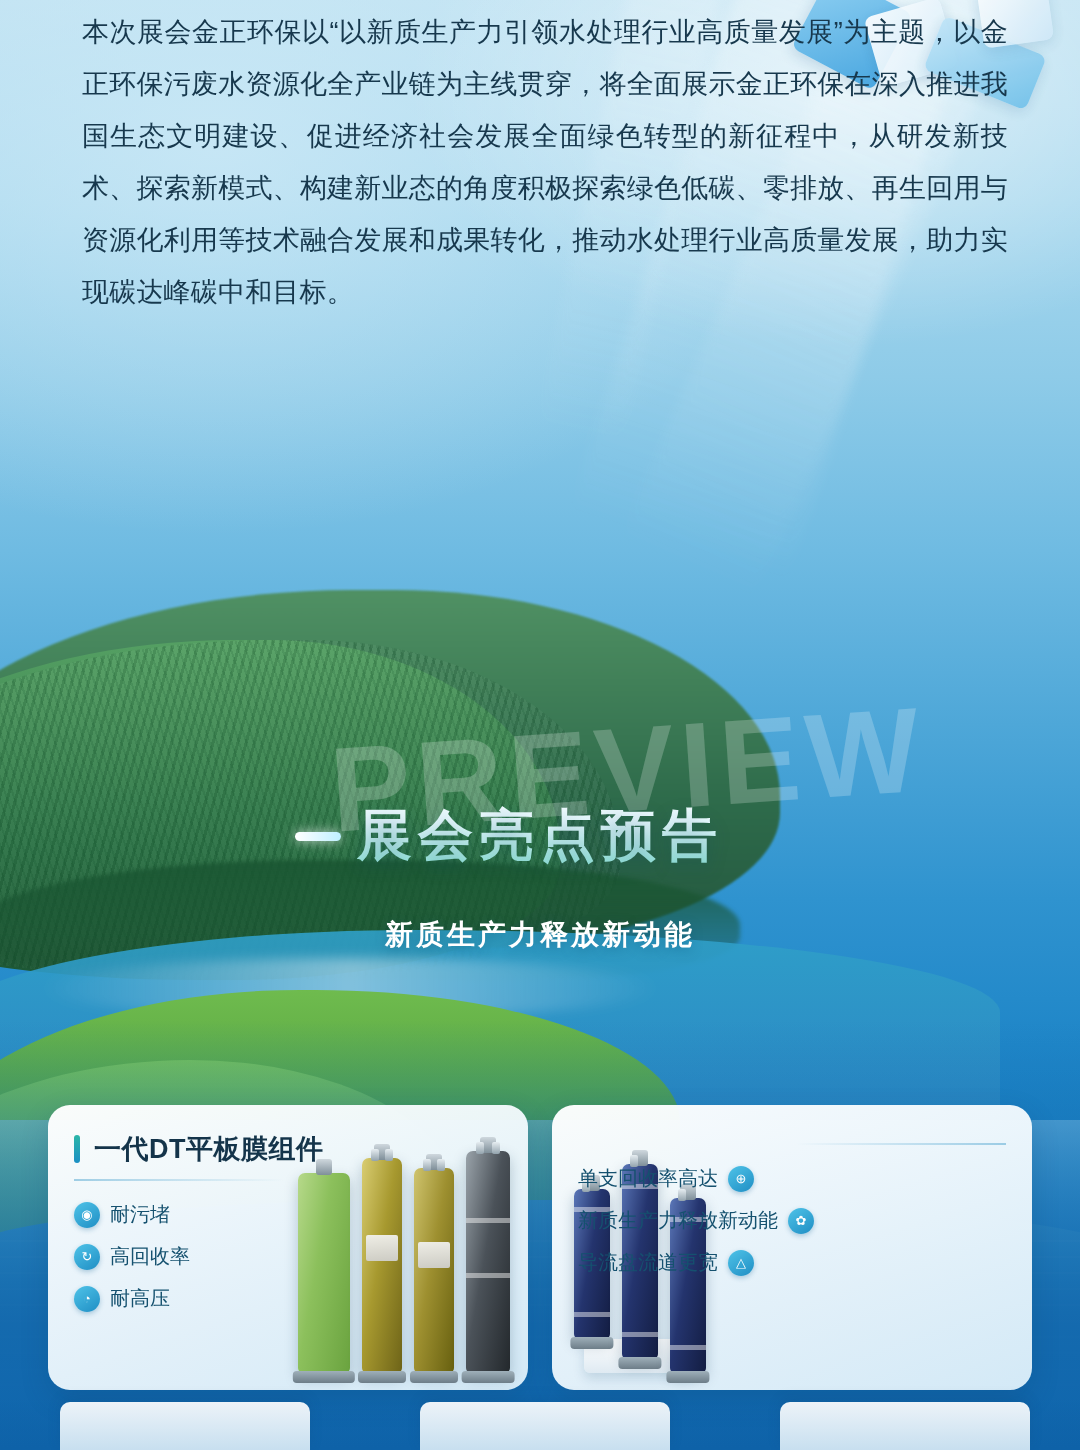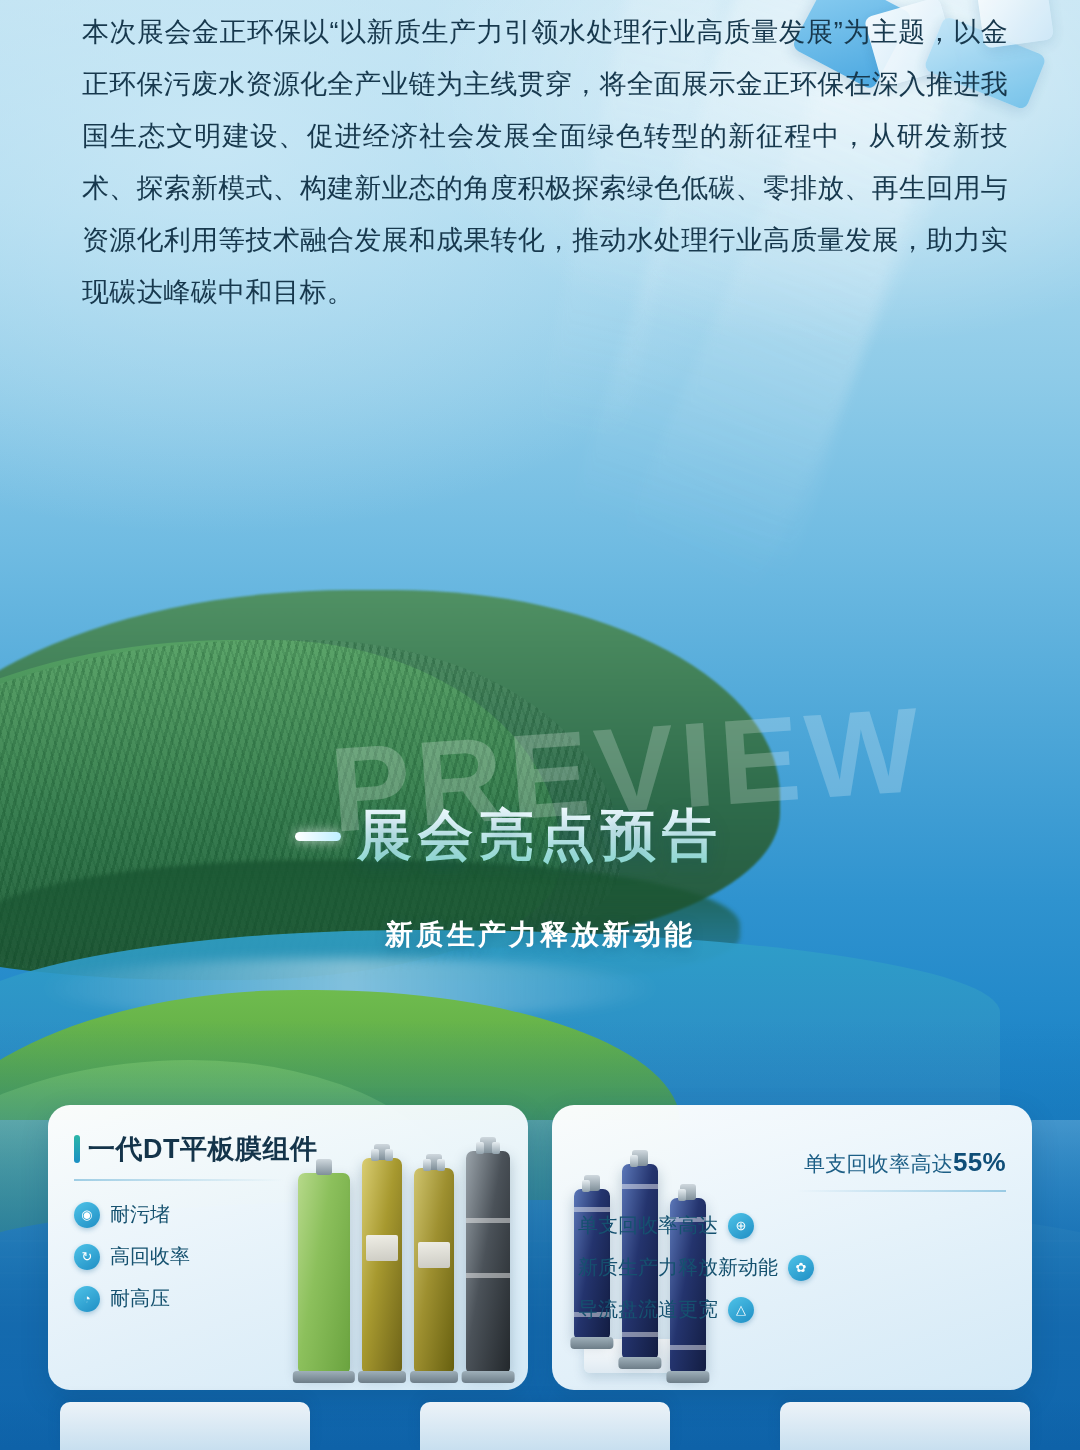--- a/index.html
+++ b/index.html
@@ -255,21 +255,21 @@
   .card.right .card-inner { text-align: right; }
 
   .card-title {
     font-size: 27px;
     font-weight: bold;
     color: #14344a;
     letter-spacing: .5px;
     position: relative;
     display: inline-block;
   }
-  .card.left .card-title { padding-left: 14px; }
+  .card.left .card-title { padding-left: 20px; }
   .card.right .card-title { padding-right: 14px; }
   .title-bar {
     position: absolute;
     top: 4px;
     width: 6px;
     height: 28px;
     border-radius: 3px;
     background: linear-gradient(180deg, #2bb6a8, #1a8fc4);
   }
   .card.left .title-bar { left: 0; }
@@ -540,23 +540,20 @@
         </div>
         <div class="module m-navy3" style="margin-bottom:0">
           <span class="cap"></span>
           <span class="cap2"></span>
           <span class="ring" style="top:11%"></span>
           <span class="ring" style="top:84%"></span>
           <span class="foot"></span>
         </div>
       </div>
       <div class="card-inner">
-        <div class="card-sub">
-          <span>单支回收率高达</span><b>55%</b>
-        </div>
         <div class="divider"></div>
         <ul class="features">
           <li class="feature">
             <span class="f-icon">⊕</span>
             <span>单支回收率高达</span>
           </li>
           <li class="feature">
             <span class="f-icon">✿</span>
             <span>新质生产力释放新动能</span>
           </li>

